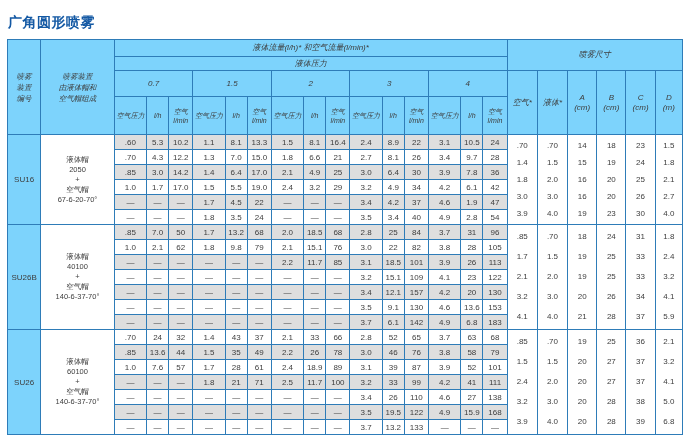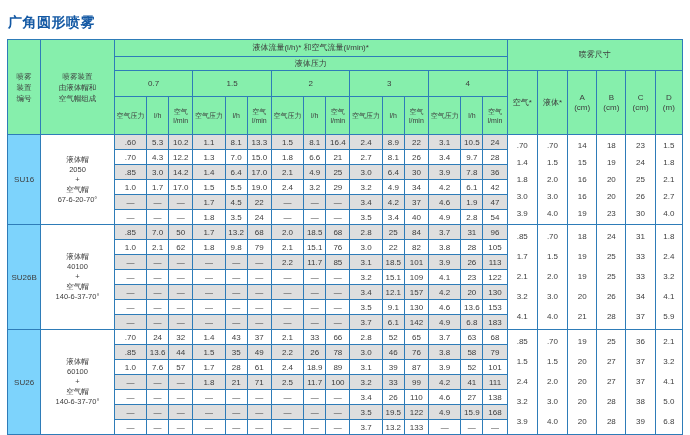--- a/index.html
+++ b/index.html
@@ -2,21 +2,21 @@
 <html><head>
 <meta charset="utf-8">
 <style>
   html,body{margin:0;padding:0;background:#ffffff;}
   body{width:690px;height:435px;font-family:"Liberation Sans",sans-serif;-webkit-font-smoothing:antialiased;}
   .page{padding:12px 7px 0 7px;}
   .title{font-size:14px;font-weight:bold;color:#1459a4;margin:2px 0 7px 1px;letter-spacing:.5px;}
   table{border-collapse:collapse;table-layout:fixed;width:676px;}
   th,td{border:1px solid #2e7cb8;text-align:center;vertical-align:middle;padding:0;
         font-size:8px;color:#3d3d3d;white-space:pre-line;overflow:hidden;font-weight:normal;}
-  thead th{background:#86efac;line-height:10px;}
+  thead th{background:#7dd3fc;line-height:10px;font-style:italic;}
   .hdr-multiline{line-height:11px;font-size:7.5px;}
   .flow-title{font-size:8px;}
   .stripe{background:#dedede;}
   td{line-height:9px;}
   .idcell{font-size:8px;background:#7dd3fc;}
   .compcell{font-size:7.5px;line-height:10px;background:#ffffff;}
   .spraycell{background:#ffffff;font-size:8px;}
   .lh6{line-height:17px;}
   .lh7{line-height:20px;}
   .sub-th{font-size:7px;line-height:9px;}

